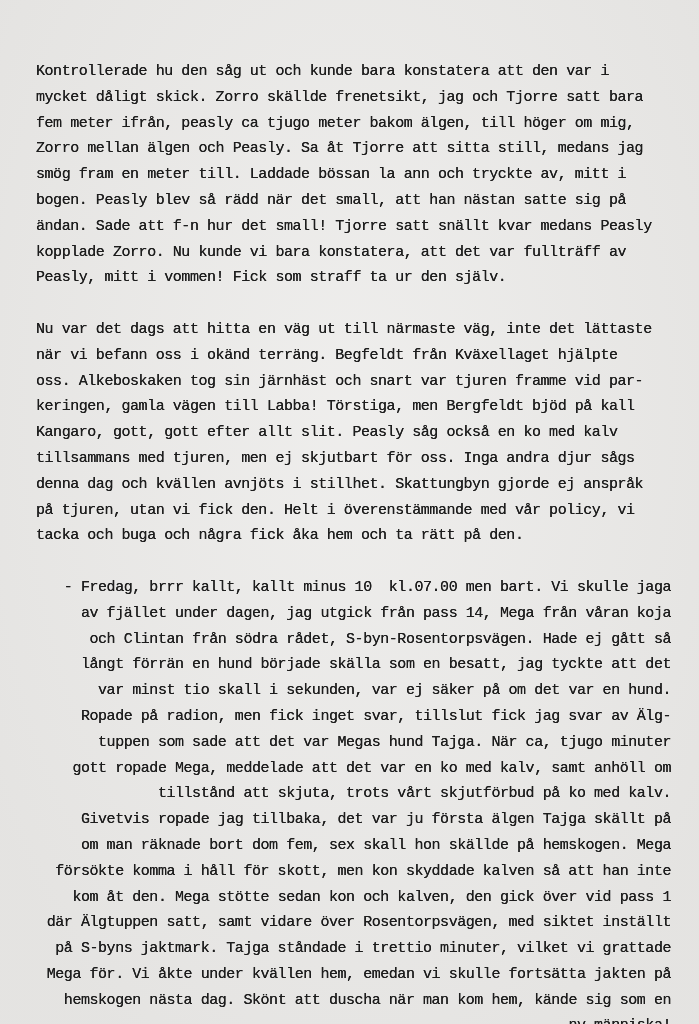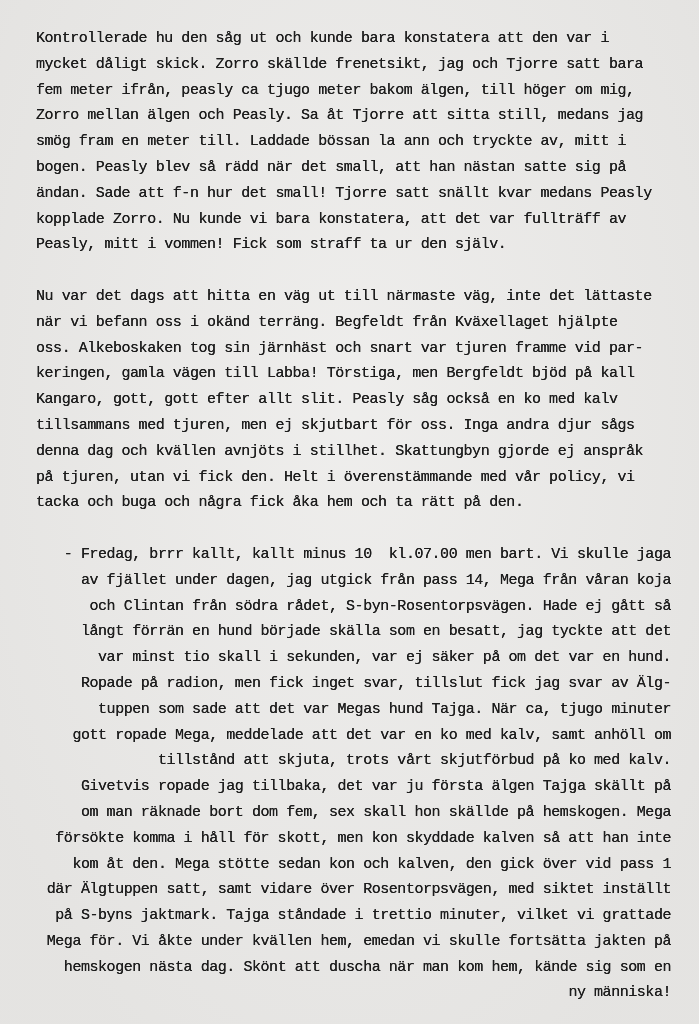--- a/index.html
+++ b/index.html
@@ -6,21 +6,21 @@
     margin: 0;
     padding: 0;
     background: #d8d8d6;
   }
   .page {
     position: relative;
     width: 699px;
     height: 1024px;
     margin: 0 auto;
     box-sizing: border-box;
-    padding: 26px 28px 0 36px;
+    padding: 59px 28px 0 36px;
     background:
       radial-gradient(ellipse at 50% 40%, rgba(255,255,255,0.25), rgba(0,0,0,0.02) 85%),
       #e9e8e6;
     overflow: hidden;
     font-family: "Liberation Mono", "DejaVu Sans Mono", monospace;
     font-size: 15px;
     line-height: 25.8px;
     letter-spacing: -0.45px;
     color: #1d1d1d;
     

